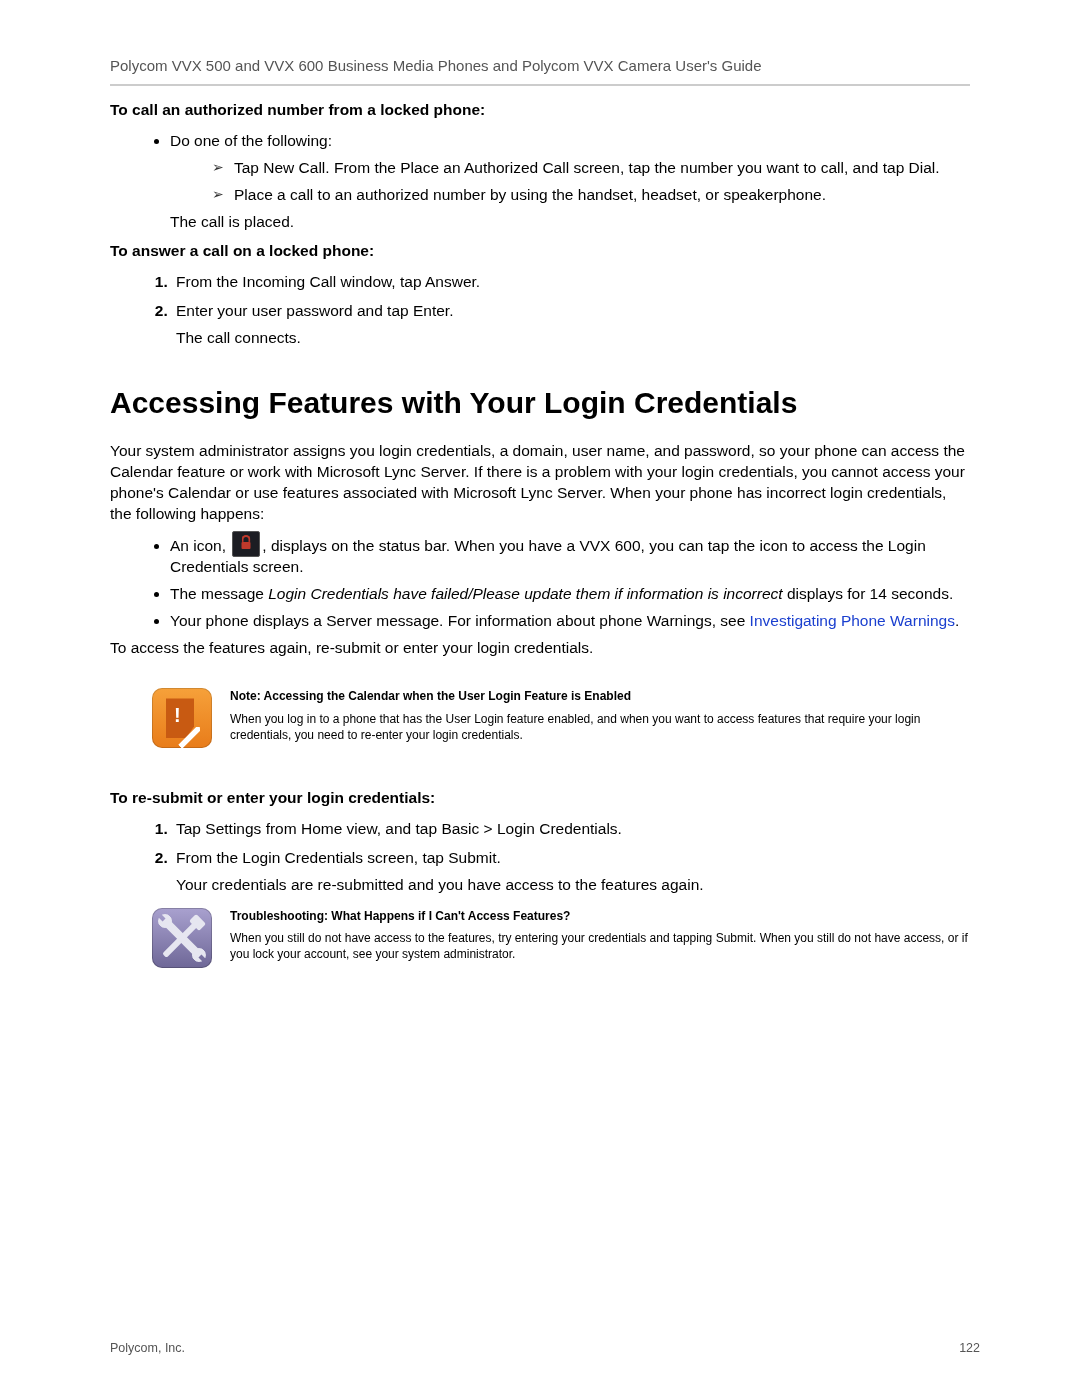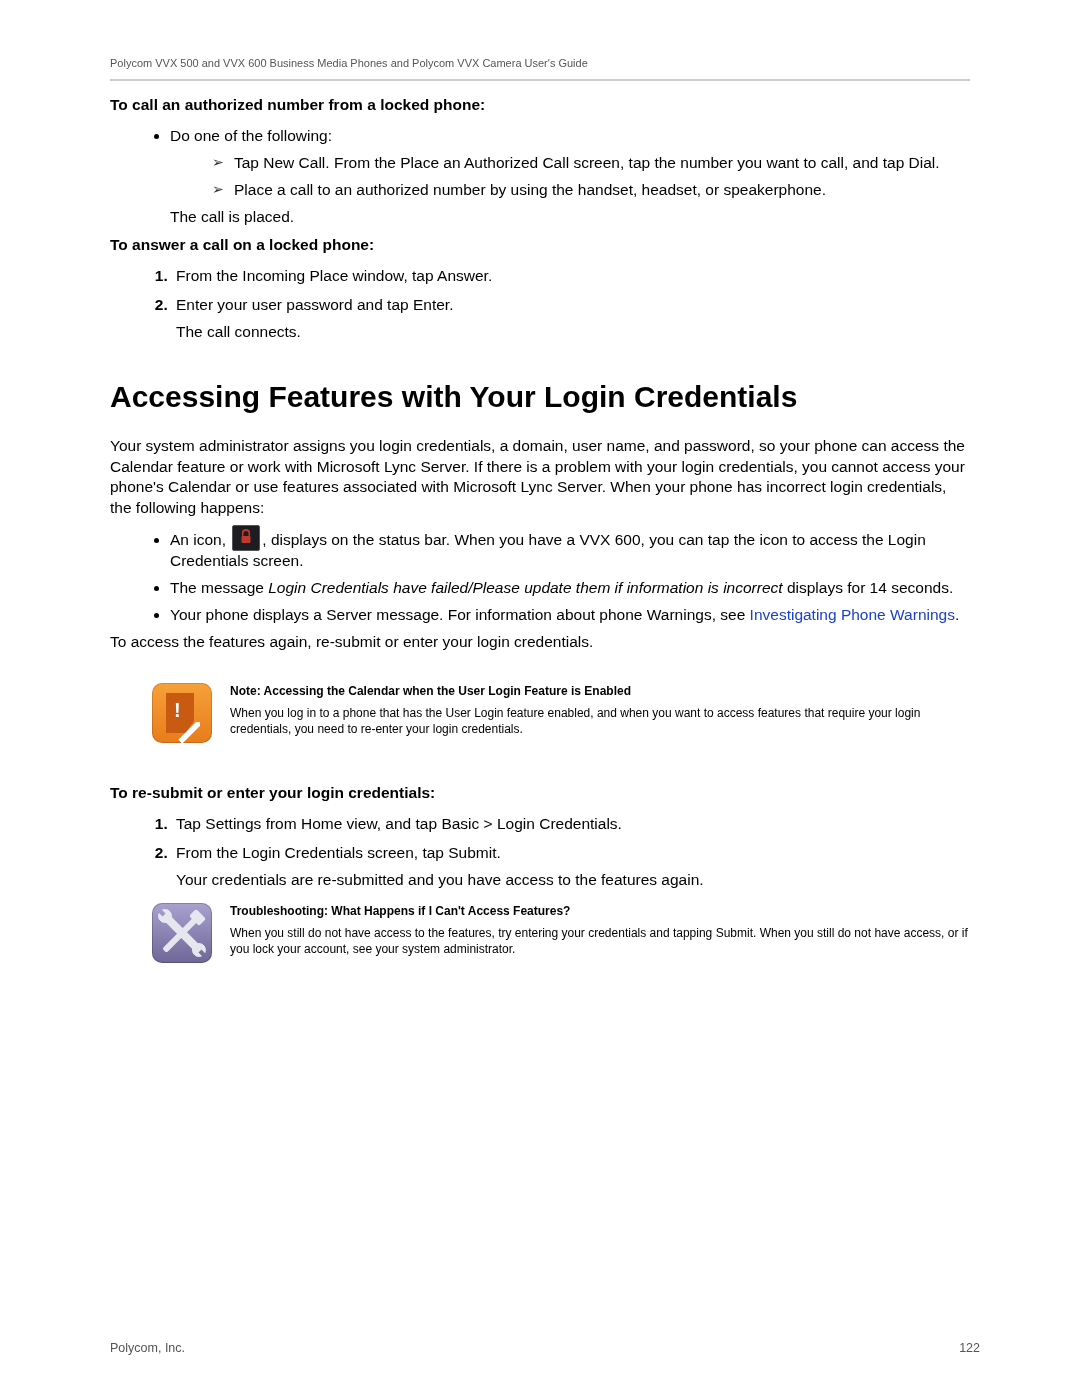--- a/index.html
+++ b/index.html
@@ -12,21 +12,21 @@
     line-height: 1.35;
   }
   .page {
     width: 1080px;
     min-height: 1397px;
     box-sizing: border-box;
     padding: 56px 110px 40px 110px;
     position: relative;
   }
   .running-header {
-    font-size: 11px;
+    font-size: 15px;
     color: #555;
   }
   .hr {
     border: none;
     border-top: 2px solid #ccc;
     margin: 8px 0 14px 0;
   }
   .sect-title {
     font-weight: bold;
     font-size: 15.5px;
@@ -191,21 +191,21 @@
         <li>Tap New Call. From the Place an Authorized Call screen, tap the number you want to call, and tap Dial.</li>
         <li>Place a call to an authorized number by using the handset, headset, or speakerphone.</li>
       </ul>
       <div class="para">The call is placed.</div>
     </li>
   </ul>
 
   <div class="sect-title">To answer a call on a locked phone:</div>
   <ol class="numlist">
     <li>
-      <span>From the Incoming Place window, tap </span><b>Answer</b>.
+      <span>From the Incoming Call window, tap </span><b>Answer</b>.
     </li>
     <li>
       <span>Enter your user password and tap </span><b>Enter</b>.
       <div class="para" style="margin-top:6px">The call connects.</div>
     </li>
   </ol>
 
   <div class="h1">Accessing Features with Your Login Credentials</div>
 
   <div class="para">Your system administrator assigns you login credentials, a domain, user name, and password, so your phone can access the Calendar feature or work with Microsoft Lync Server. If there is a problem with your login credentials, you cannot access your phone's Calendar or use features associated with Microsoft Lync Server. When your phone has incorrect login credentials, the following happens:</div>

